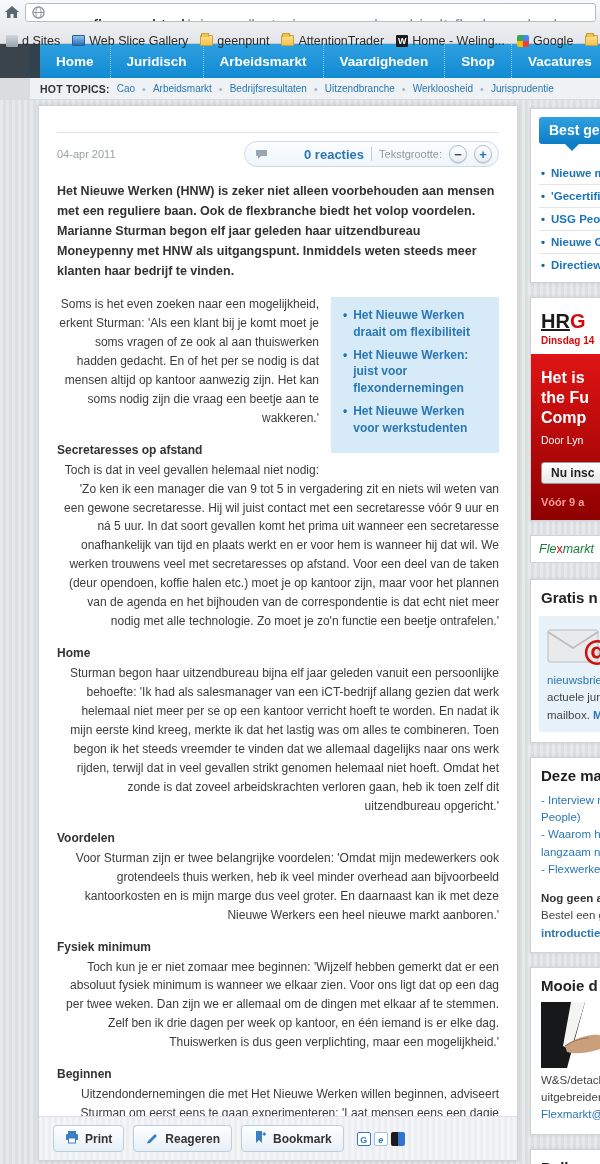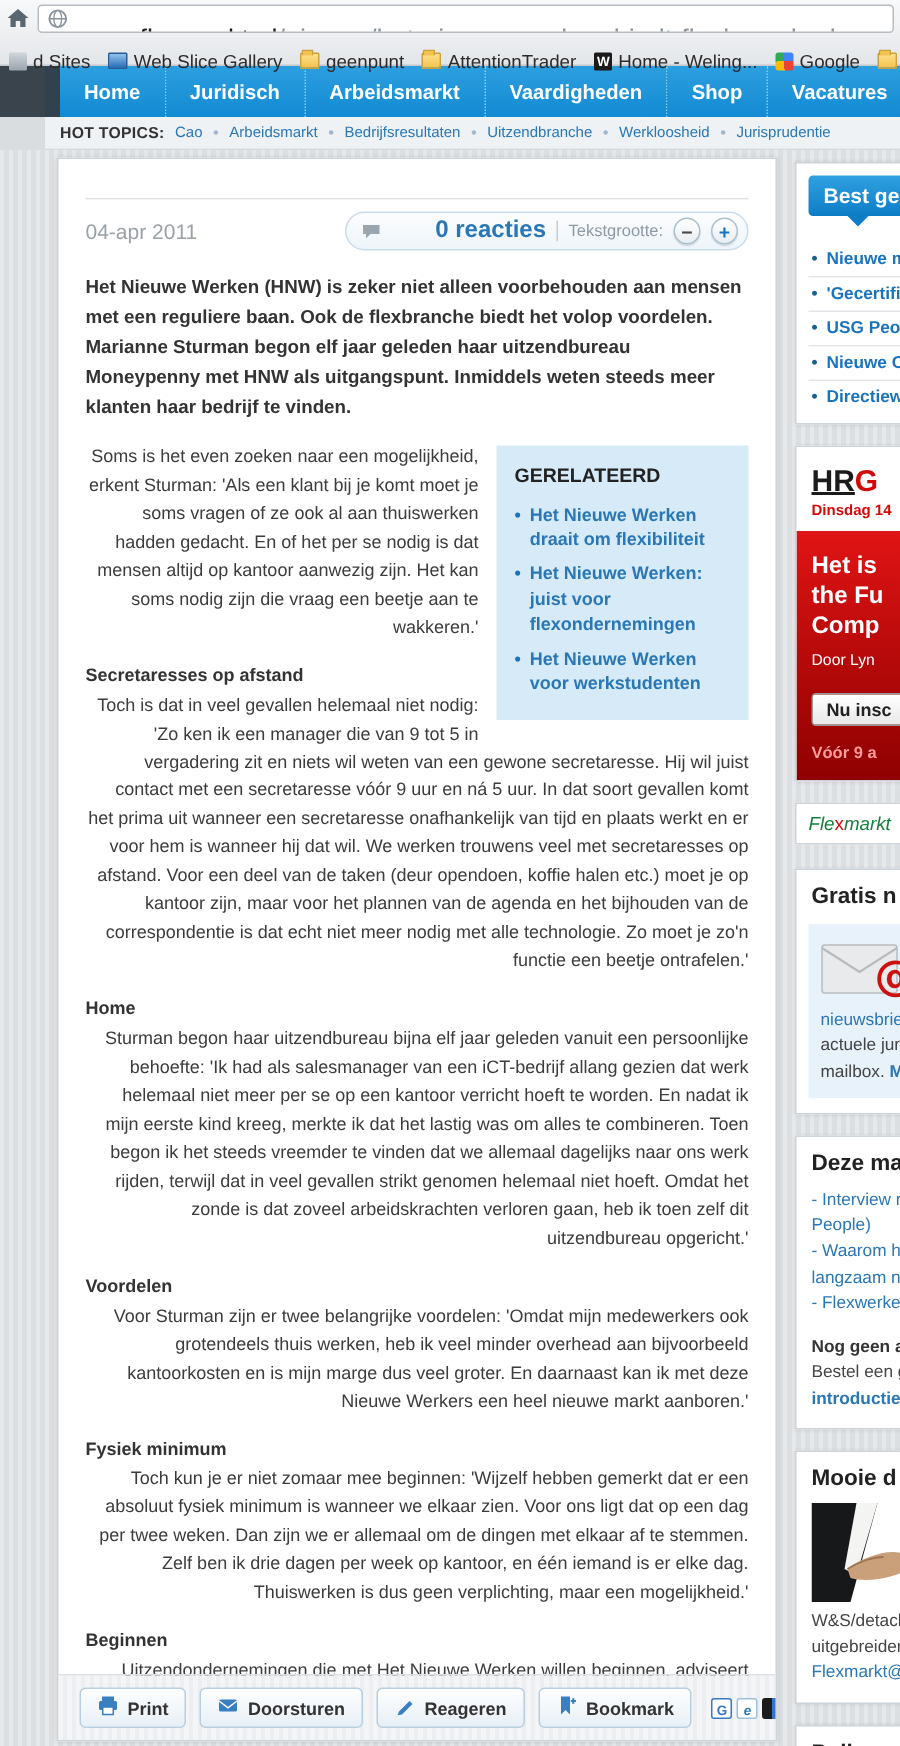--- a/index.html
+++ b/index.html
@@ -53,25 +53,25 @@
   .page-bg { position:absolute; left:0; top:100px; width:600px; height:1064px;
     background:repeating-linear-gradient(90deg,#e6e8ea 0 3px,#dcdfe2 3px 6px); }
 
   
   .article { position:absolute; left:38px; top:105px; width:480px; height:1056px;
     background:#fff; border:1px solid #cdd3d8; box-shadow:0 0 4px rgba(0,0,0,.12);
     padding:14px 18px 0 18px; overflow:hidden; }
   .a-title { font-size:22px; font-weight:400; color:#2b2b2b; letter-spacing:.2px; }
   .a-rule { border:none; border-top:1px solid #e0e3e6; margin:12px 0 8px 0; }
   .a-meta { display:flex; justify-content:space-between; align-items:center; margin-bottom:14px; }
-  .a-date { font-size:14px; color:#9aa1a7; }
+  .a-date { font-size:11px; color:#9aa1a7; }
   .meta-pill { display:flex; align-items:center; gap:7px; border:1px solid #c9dcea;
     background:linear-gradient(#fcfdfe,#eef5fa); border-radius:14px; padding:3px 6px 3px 10px; }
   .bubble-ico { width:13px; height:11px; flex:0 0 auto; }
-  .reacties { font-size:16px; font-weight:bold; color:#2a77b5; cursor:pointer;margin-left:29px; }
+  .reacties { font-size:13px; font-weight:bold; color:#2a77b5; cursor:pointer;margin-left:29px; }
   .pill-sep { width:1px; height:14px; background:#c4ccd2; }
   .ts-label { font-size:11px; color:#8d9aa3; }
   .ts-btn { width:18px; height:18px; border-radius:50%; border:1px solid #a9bfcd;
     background:linear-gradient(#ffffff,#e8eef3); font-weight:bold; font-size:13px; line-height:15px;
     text-align:center; cursor:pointer; box-shadow:0 1px 1px rgba(0,0,0,.15); }
   .ts-minus { color:#4a4a4a; }
   .ts-plus  { color:#1a74bc; }
 
   .a-intro { font-size:12.5px; font-weight:bold; color:#333; line-height:1.6; margin-bottom:14px; }
 
@@ -243,21 +243,20 @@
       <span class="ts-label">Tekstgrootte:</span>
       <button class="ts-btn ts-minus">−</button>
       <button class="ts-btn ts-plus">+</button>
     </span>
   </div>
 
   <p class="a-intro">Het Nieuwe Werken (HNW) is zeker niet alleen voorbehouden aan mensen met een reguliere baan. Ook de flexbranche biedt het volop voordelen. Marianne Sturman begon elf jaar geleden haar uitzendbureau Moneypenny met HNW als uitgangspunt. Inmiddels weten steeds meer klanten haar bedrijf te vinden.</p>
 
   <div class="a-body">
     <div class="related">
-      <div class="rel-title">GERELATEERD</div>
       <div id="related-list">
           <div class="rel-item">
             <span class="dot">•</span>
             <span>Het Nieuwe Werken draait om flexibiliteit</span>
           </div>
           <div class="rel-item">
             <span class="dot">•</span>
             <span>Het Nieuwe Werken: juist voor flexondernemingen</span>
           </div>
           <div class="rel-item">
@@ -284,27 +283,20 @@
 
   <div class="a-footer">
     <span id="footer-buttons" style="display:flex;gap:9px">
         <button class="f-btn">
           <span><svg viewBox="0 0 14 14">
               <rect x="3" y="1" width="8" height="3" fill="#3a7fc1"></rect>
               <rect x="1" y="4" width="12" height="6" rx="1" fill="#3a7fc1"></rect>
               <rect x="3.5" y="8" width="7" height="5" fill="#fff" stroke="#3a7fc1"></rect>
             </svg></span>
           <span>Print</span>
-        </button>
-        <button class="f-btn">
-          <span><svg viewBox="0 0 14 14">
-              <rect x="1" y="3" width="12" height="8" rx="1" fill="#3a7fc1"></rect>
-              <path d="M1 4 L7 8.5 L13 4" stroke="#fff" fill="none"></path>
-            </svg></span>
-          <span>Doorsturen</span>
         </button>
         <button class="f-btn">
           <span><svg viewBox="0 0 14 14">
               <path d="M3 11 L10 4 L12 6 L5 13 L2 13.5 Z" fill="#3a7fc1"></path>
             </svg></span>
           <span>Reageren</span>
         </button>
         <button class="f-btn">
           <span><svg viewBox="0 0 14 14">
               <path d="M3 1 H9 V13 L6 10 L3 13 Z" fill="#3a7fc1"></path>

